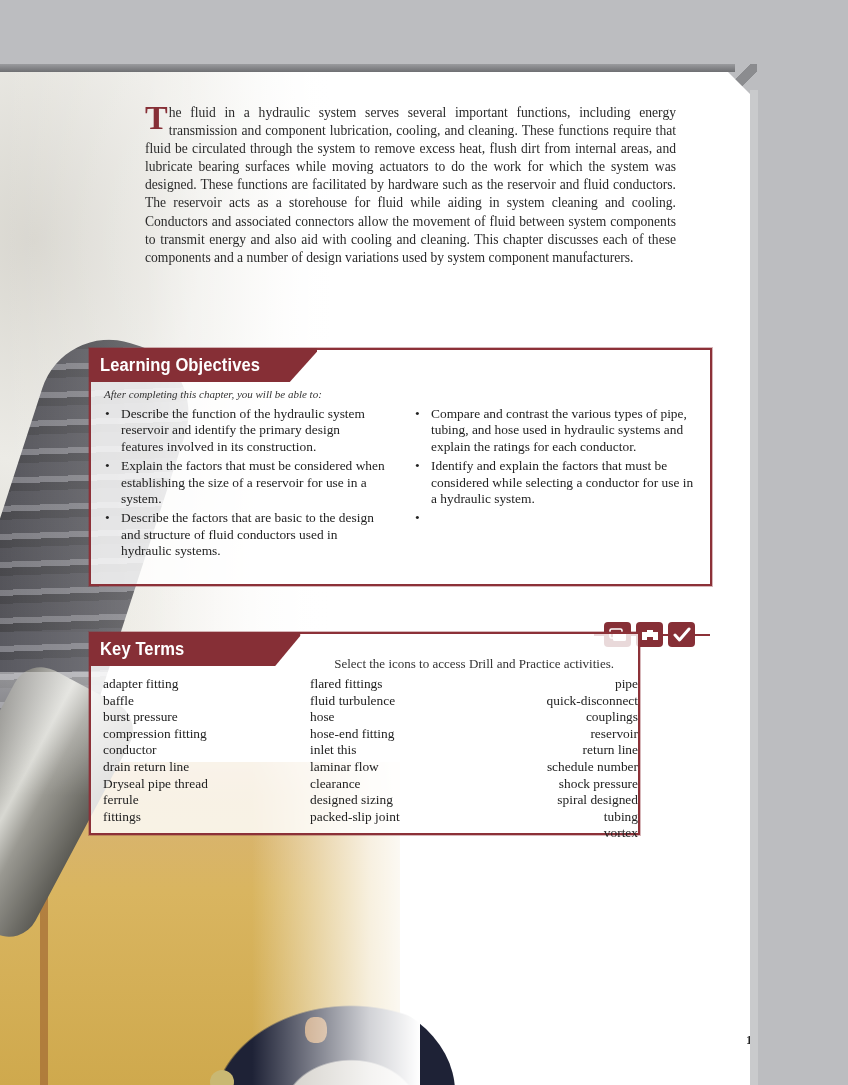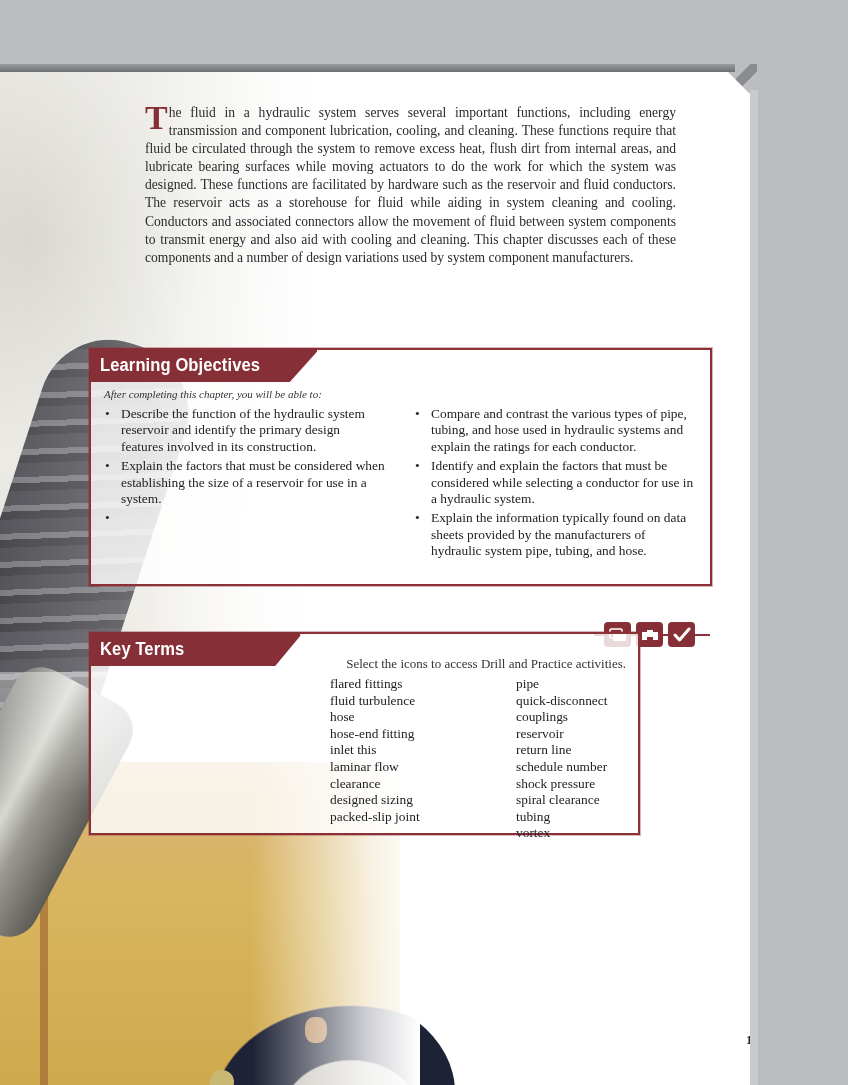--- a/index.html
+++ b/index.html
@@ -52,25 +52,25 @@
   .lo-box .box-header { width: 248px; }
   .lo-intro { position: absolute; left: 13px; top: 38px; font-style: italic; font-size: 11px; color: #333; }
   .lo-col { position: absolute; top: 56px; width: 282px; font-size: 13.4px; line-height: 16.4px; color: #222; }
   .lo-col.left { left: 12px; }
   .lo-col.right { left: 322px; }
   .lo-item { position: relative; padding-left: 18px; margin-bottom: 3px; }
   .lo-bullet { position: absolute; left: 2px; top: 0; }
 
   .kt-box { left: 89px; top: 560px; width: 551px; height: 203px; }
   .kt-box .box-header { width: 230px; }
-  .kt-note { position: absolute; right: 12px; top: 22px; font-size: 13px; color: #333; }
+  .kt-note { position: absolute; right: 24px; top: 22px; font-size: 13px; color: #333; }
   .kt-col { position: absolute; top: 42px; font-size: 13.4px; line-height: 16.6px; color: #222; }
   .kt-col.c1 { left: 12px; }
-  .kt-col.c2 { left: 219px; margin-left: 20px; }
-  .kt-col.c3 { left: 425px; }
+  .kt-col.c2 { left: 219px; }
+  .kt-col.c3 { left: 425px; text-align: right; }
 
   .icon-row { position: absolute; left: 604px; top: 550px; display: flex; gap: 5px; align-items: center; }
   .icon-btn { width: 27px; height: 25px; background: #862f36; border-radius: 4px; display: flex; align-items: center; justify-content: center; position: relative; }
   .icon-btn svg { display: block; }
   .icon-connector { position: absolute; left: 594px; top: 562px; width: 116px; height: 2px; background: #8c3138; }
 
   .page-number { position: absolute; left: 746px; top: 960px; font-size: 13px; font-weight: bold; color: #222; }
 </style>
 </head>
 <body>
@@ -96,26 +96,26 @@
   <div class="intro">
     <span class="dropcap">T</span><span>he fluid in a hydraulic system serves several important functions, including energy transmission and component lubrication, cooling, and cleaning. These functions require that fluid be circulated through the system to remove excess heat, flush dirt from internal areas, and lubricate bearing surfaces while moving actuators to do the work for which the system was designed. These functions are facilitated by hardware such as the reservoir and fluid conductors. The reservoir acts as a storehouse for fluid while aiding in system cleaning and cooling. Conductors and associated connectors allow the movement of fluid between system components to transmit energy and also aid with cooling and cleaning. This chapter discusses each of these components and a number of design variations used by system component manufacturers.</span>
   </div>
 
   <div class="box lo-box">
     <div class="box-header">Learning Objectives</div>
     <div class="lo-intro">After completing this chapter, you will be able to:</div>
     <div class="lo-col left">
       <div class="lo-item"><span class="lo-bullet">•</span><span>Describe the function of the hydraulic system reservoir and identify the primary design features involved in its construction.</span></div>
       <div class="lo-item"><span class="lo-bullet">•</span><span>Explain the factors that must be considered when establishing the size of a reservoir for use in a system.</span></div>
-      <div class="lo-item"><span class="lo-bullet">•</span></div>
+      <div class="lo-item"><span class="lo-bullet">•</span><span>Describe the factors that are basic to the design and structure of fluid conductors used in hydraulic systems.</span></div>
     </div>
     <div class="lo-col right">
       <div class="lo-item"><span class="lo-bullet">•</span><span>Compare and contrast the various types of pipe, tubing, and hose used in hydraulic systems and explain the ratings for each conductor.</span></div>
       <div class="lo-item"><span class="lo-bullet">•</span><span>Identify and explain the factors that must be considered while selecting a conductor for use in a hydraulic system.</span></div>
-      <div class="lo-item"><span class="lo-bullet">•</span><span>Explain the information typically found on data sheets provided by the manufacturers of hydraulic system pipe, tubing, and hose.</span></div>
+      <div class="lo-item"><span class="lo-bullet">•</span></div>
     </div>
   </div>
 
   <div class="icon-connector"></div>
   <div class="icon-row">
     <div class="icon-btn">
       <svg width="18" height="14" viewBox="0 0 18 14">
           <rect x="1" y="1" width="12" height="9" rx="1.5" fill="none" stroke="#fff" stroke-width="1.6"></rect>
           <rect x="4" y="4" width="13" height="9" rx="1.5" fill="#fff"></rect>
         </svg>
@@ -128,38 +128,49 @@
     <div class="icon-btn">
       <svg width="18" height="16" viewBox="0 0 18 16">
           <path d="M2 8 L6.5 13 L16 2" fill="none" stroke="#fff" stroke-width="3" stroke-linecap="round" stroke-linejoin="round"></path>
         </svg>
     </div>
   </div>
 
   <div class="box kt-box">
     <div class="box-header">Key Terms</div>
     <div class="kt-note">Select the icons to access Drill and Practice activities.</div>
+    <div class="kt-col c1">
+      <div>adapter fitting</div>
+      <div>baffle</div>
+      <div>burst pressure</div>
+      <div>compression fitting</div>
+      <div>conductor</div>
+      <div>drain return line</div>
+      <div>Dryseal pipe thread</div>
+      <div>ferrule</div>
+      <div>fittings</div>
+    </div>
     <div class="kt-col c2">
       <div>flared fittings</div>
       <div>fluid turbulence</div>
       <div>hose</div>
       <div>hose-end fitting</div>
       <div>inlet this</div>
       <div>laminar flow</div>
       <div>clearance</div>
       <div>designed sizing</div>
       <div>packed-slip joint</div>
     </div>
     <div class="kt-col c3">
       <div>pipe</div>
       <div>quick-disconnect couplings</div>
       <div>reservoir</div>
       <div>return line</div>
       <div>schedule number</div>
       <div>shock pressure</div>
-      <div>spiral clearance</div>
+      <div>spiral designed</div>
       <div>tubing</div>
       <div>vortex</div>
     </div>
   </div>
 
   <div class="page-number">181</div>
 </div>
 
 </body></html>

